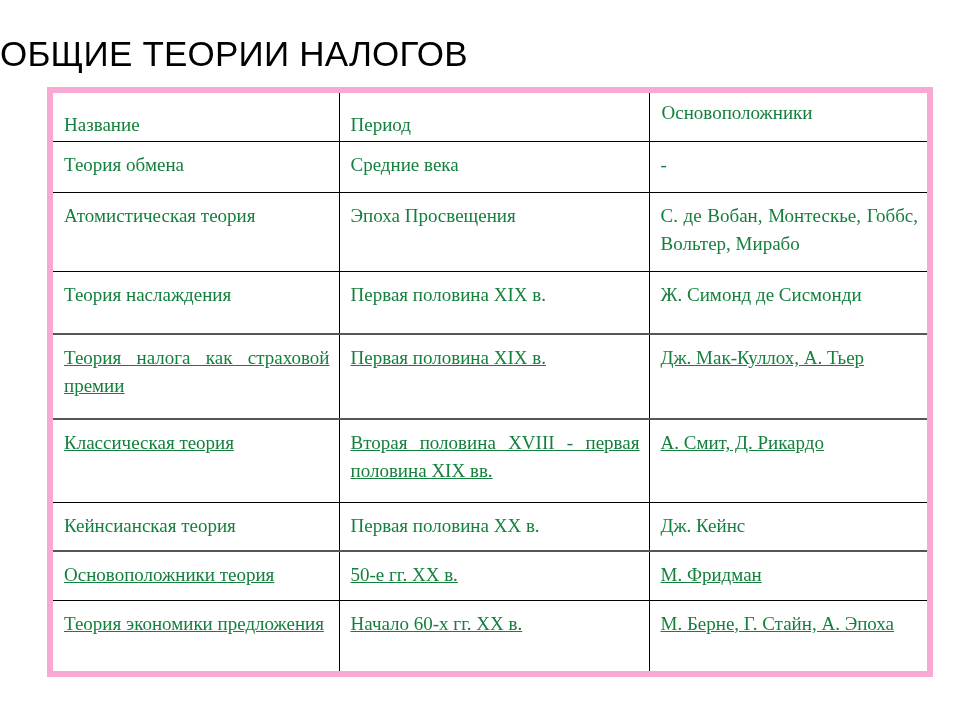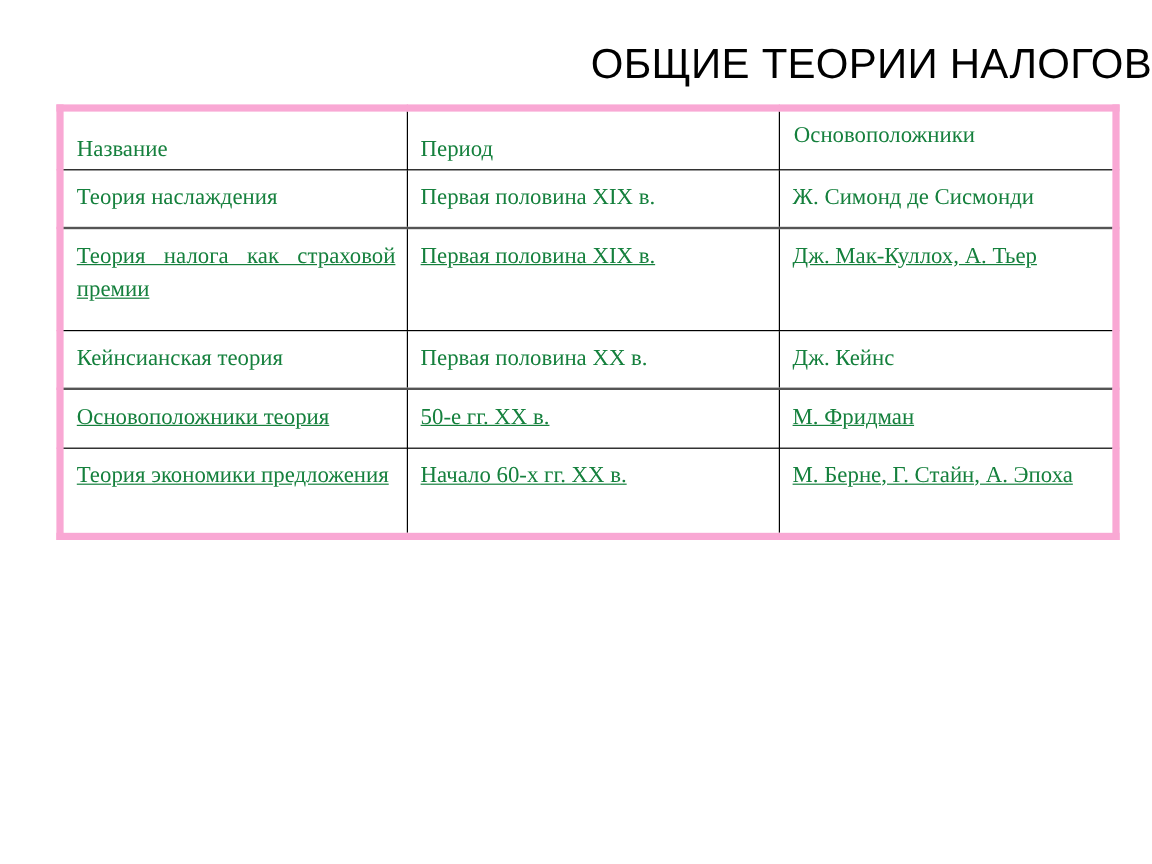--- a/index.html
+++ b/index.html
@@ -1,67 +1,82 @@
 <!DOCTYPE html>
 <html><head>
 <meta charset="utf-8">
 <style>
   html, body { margin: 0; padding: 0; background: #ffffff; }
   body { width: 960px; height: 720px; position: relative; overflow: hidden; }
   .title {
-    position: absolute; left: 0; top: 34px; width: 960px; text-align: right;
+    position: absolute; left: 0; top: 34px; width: 960px; text-align: left;
     font-family: "Liberation Sans", sans-serif; font-size: 35px; color: #000;
     letter-spacing: 0.2px;
   }
   table {
     position: absolute; left: 47px; top: 87px; width: 880px;
     border-collapse: collapse; table-layout: fixed;
     font-family: "Liberation Serif", serif; font-size: 19px; color: #15803d;
     border: 6px solid #f9a8d4;
   }
   col.c1 { width: 289px; }
   col.c2 { width: 310px; }
   col.c3 { width: 281px; }
   td {
     border: 1px solid #000; vertical-align: top; padding: 9px 9px 0 11px;
     line-height: 28px; text-align: justify;
   }
   tr.header td { vertical-align: bottom; padding-bottom: 2px; }
   tr.header td.c3 { vertical-align: top; padding-top: 6px; padding-left: 12px; }
   tr.sep td { border-top: 2px solid #555; text-decoration: underline; }
   .r0 { height: 51px; } .r1 { height: 51px; } .r2 { height: 79px; }
-  .r3 { height: 49px; } .r4 { height: 85px; } .r5 { height: 83px; }
+  .r3 { height: 63px; } .r4 { height: 85px; } .r5 { height: 83px; }
   .r6 { height: 49px; } .r7 { height: 49px; } .r8 { height: 74px; text-decoration: underline; }
 </style>
 </head>
 <body>
 
 <div class="title">ОБЩИЕ ТЕОРИИ НАЛОГОВ</div>
 
 <table>
   <colgroup>
       <col class="c1">
       <col class="c2">
       <col class="c3">
     </colgroup>
   <tbody>
       <tr class="header r0">
     <td>Название</td>
     <td>Период</td>
     <td class="c3">Основоположники</td>
   </tr>
+  <tr class="r1">
+    <td>Теория обмена</td>
+    <td>Средние века</td>
+    <td>-</td>
+  </tr>
+  <tr class="r2">
+    <td>Атомистическая теория</td>
+    <td>Эпоха Просвещения</td>
+    <td>С. де Вобан, Монтескье, Гоббс, Вольтер, Мирабо</td>
+  </tr>
   <tr class="r3">
     <td>Теория наслаждения</td>
     <td>Первая половина XIX в.</td>
     <td>Ж. Симонд де Сисмонди</td>
   </tr>
   <tr class="r4 sep">
     <td>Теория налога как страховой премии</td>
     <td>Первая половина XIX в.</td>
     <td>Дж. Мак-Куллох, А. Тьер</td>
+  </tr>
+  <tr class="r5 sep">
+    <td>Классическая теория</td>
+    <td>Вторая половина XVIII - первая половина XIX вв.</td>
+    <td>А. Смит, Д. Рикардо</td>
   </tr>
   <tr class="r6">
     <td>Кейнсианская теория</td>
     <td>Первая половина XX в.</td>
     <td>Дж. Кейнс</td>
   </tr>
   <tr class="r7 sep">
     <td>Основоположники теория</td>
     <td>50-е гг. XX в.</td>
     <td>М. Фридман</td>

